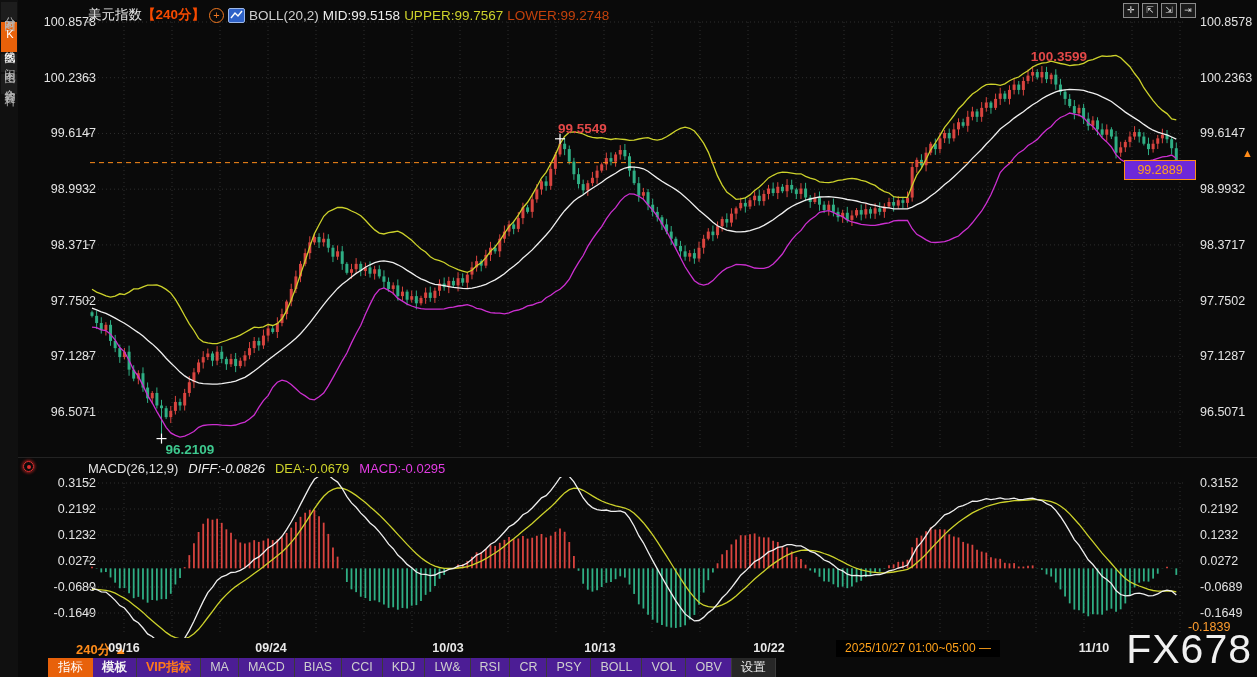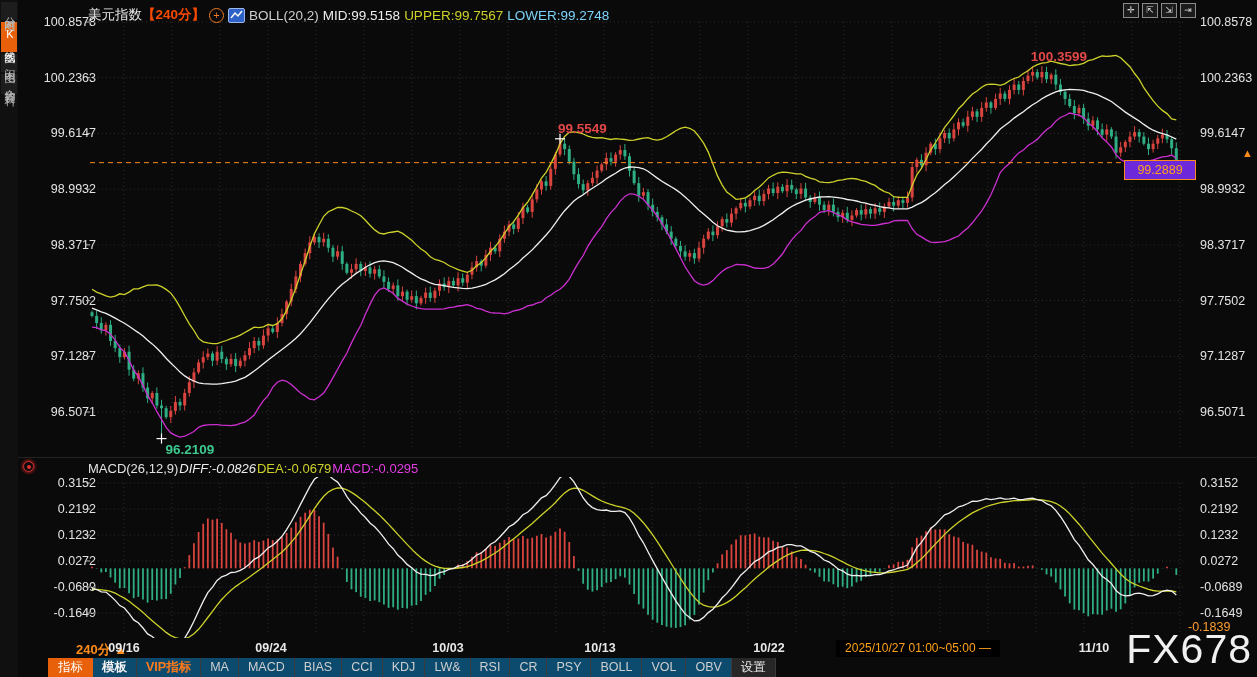--- a/index.html
+++ b/index.html
@@ -17,51 +17,51 @@
        font-size:13.5px;color:#ddd;z-index:20;white-space:nowrap;}
   .hdr-sym{color:#e4e4e4;}
   .hdr-period{color:#f64a00;font-weight:bold;}
   .plus-btn{width:13px;height:13px;border:1px solid #f07820;border-radius:50%;color:#f07820;
             font-size:11px;line-height:12px;text-align:center;cursor:pointer;}
   .mini-chart-icon{width:15px;height:13px;background:#2f62c8;border:1px solid #9db8e8;border-radius:2px;
                    display:inline-block;}
   .hdr-boll{color:#cfcfcf;}
   .hdr-mid{color:#ededed;}
   .hdr-upper{color:#cdd22b;}
-  .hdr-lower{color:#7dd3fc;}
+  .hdr-lower{color:#c2410c;}
   
   #winbtns{position:absolute;left:1123px;top:3px;display:flex;gap:3px;z-index:20;}
   .winbtn{width:14px;height:13px;border:1px solid #8a8a8a;background:#1b1b1b;color:#d8d8d8;
           font-size:9px;line-height:12px;text-align:center;cursor:pointer;}
   
   .yaxis-label{position:absolute;font-size:12.5px;color:#e3e3e3;height:16px;line-height:16px;padding-left:12px;}
   .yaxis-left{width:84px;left:0;text-align:right;}
   .yaxis-right{left:1188px;text-align:left;}
   .macd-cur{position:absolute;left:1188px;top:620px;color:#ff9d2e;font-size:12.5px;z-index:21;}
   
   #price-tag{position:absolute;left:1124px;top:160px;width:70px;height:18px;border:1px solid #ff8c1a;
              background:#6d28d9;color:#ffa21a;font-size:12.5px;line-height:18px;text-align:center;z-index:22;}
   #price-arrow{position:absolute;left:1242px;top:147px;color:#ff8c1a;font-size:11px;z-index:22;}
   
-  #macd-hdr{position:absolute;left:88px;top:461px;display:flex;gap:1px;font-size:13px;z-index:20;white-space:nowrap;}
+  #macd-hdr{position:absolute;left:88px;top:461px;display:flex;gap:10px;font-size:13px;z-index:20;white-space:nowrap;}
   .macd-name{color:#e2e2e2;}
   .macd-diff{color:#ededed;font-style:italic;}
   .macd-dea{color:#cdd22b;}
   .macd-macd{color:#e23ce2;}
   #macd-alert{position:absolute;left:23px;top:461px;width:9px;height:9px;border:1.5px solid #e03030;
               border-radius:50%;box-shadow:0 0 3px 1px rgba(230,40,40,.7);z-index:20;}
   #macd-alert::after{content:"";position:absolute;left:2.5px;top:2.5px;width:4px;height:4px;border-radius:50%;background:#e03030;}
   
   #period-240{position:absolute;left:76px;top:641px;color:#ff8c1a;font-size:13px;font-weight:bold;z-index:20;}
   .xdate{position:absolute;top:641px;transform:translateX(-50%);color:#e8e8e8;font-size:12.5px;font-weight:bold;z-index:20;}
   #time-tip{position:absolute;left:836px;top:640px;width:164px;height:17px;background:#000;color:#ffa21a;
             font-size:12px;line-height:17px;text-align:center;z-index:21;}
   
   #toolbar{position:absolute;left:48px;top:658px;height:19px;display:flex;align-items:stretch;z-index:30;
-           font-size:12.5px;background:#0c4a6e;}
+           font-size:12.5px;background:#4c1d95;}
   .tb-item{padding:0 9px;line-height:19px;color:#cfcfcf;cursor:pointer;border-right:1px solid #3a3a3a;}
   .tb-item.first{border-left:1px solid #3a3a3a;}
   .tb-item.active{background:#e8610a;color:#fff;border-color:#e8610a;}
   .tb-item.tab{color:#f2f2f2;font-weight:bold;}
   .tb-item.vip{color:#ff7a1a;font-weight:bold;}
   .tb-item.settings{background:#272727;color:#e8e8e8;}
   
   #watermark{position:absolute;right:5px;bottom:4px;font-size:41px;color:#f0f0f0;letter-spacing:1px;z-index:25;
              font-family:"Liberation Sans","DejaVu Sans",sans-serif;}
   #chart-svg{position:absolute;left:0;top:0;z-index:5;}

